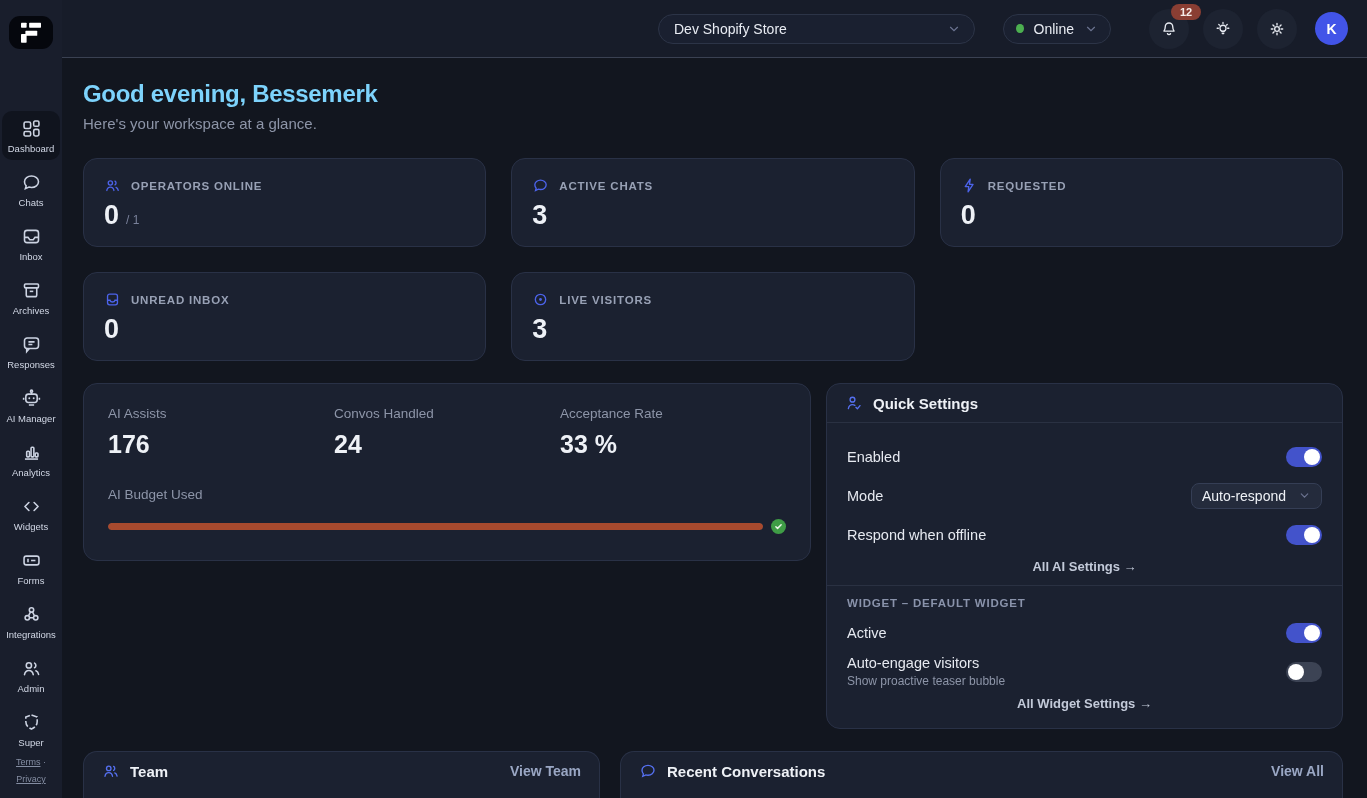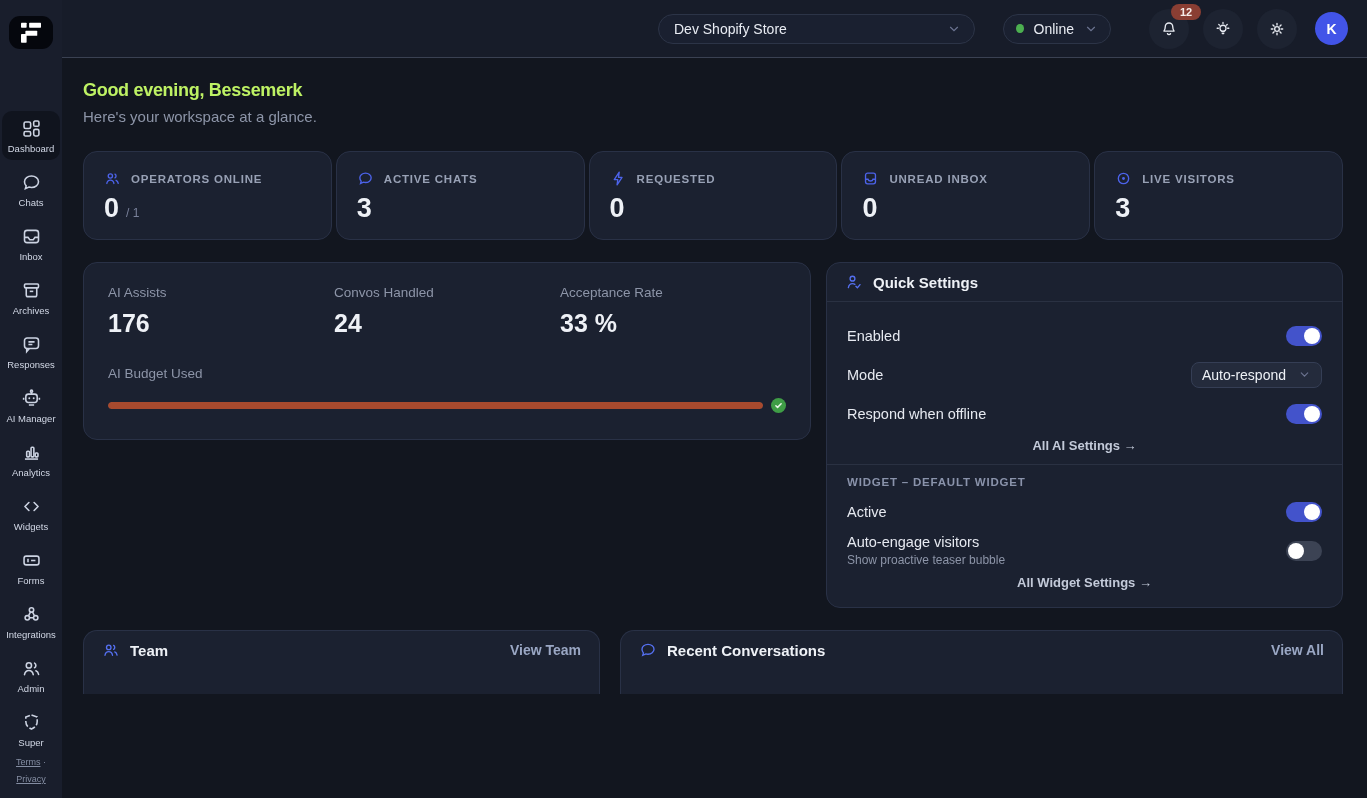--- a/index.html
+++ b/index.html
@@ -29,25 +29,25 @@
   .store-pill { width:317px; padding:0 13px 0 15px; justify-content:space-between; margin-right:28px; }
   .status-pill { width:108px; padding:0 12px; margin-right:24px; }
   .dot { width:9px; height:9px; border-radius:50%; }
   .chev { color:#6b7390; flex-shrink:0; }
   .icon-btn { width:40px; height:40px; border-radius:50%; background:#1d2331; color:#e8ebf2; display:grid; place-items:center; margin-left:14px; position:relative; cursor:pointer; }
   .icon-btn svg { width:18px; height:18px; }
   .notif-badge { position:absolute; top:-5px; left:22px; background:#8a3e33; color:#f6ece9; font-size:11px; font-weight:700; padding:2px 9px; border-radius:9px; }
   .avatar { width:33px; height:33px; border-radius:50%; background:#4254e8; color:#fff; font-size:14px; font-weight:700; display:grid; place-items:center; margin-left:18px; cursor:pointer; }
 
   .content { flex:1; padding:22px 24px 0 21px; overflow:hidden; }
-  .greeting { font-size:18px; font-weight:800; letter-spacing:-0.3px; color:#bef264; }
+  .greeting { font-size:24px; font-weight:800; letter-spacing:-0.3px; color:#7dd3fc; }
   .subtitle { font-size:15px; color:#8d95a8; margin-top:7px; margin-bottom:26px; }
 
   
-  .stats-grid { display:grid; grid-template-columns:repeat(5,1fr); gap:4px; margin-bottom:22px;text-align:right; }
+  .stats-grid { display:grid; grid-template-columns:repeat(3,1fr); gap:25px; margin-bottom:22px;text-align:right; }
   .stat-card { background:#1b2130; border:1px solid #293146; border-radius:14px; height:89px; padding:18px 20px; }
   .stat-head { display:flex; align-items:center; gap:10px; color:#98a1b5; font-size:11.5px; font-weight:700; letter-spacing:0.8px; }
   .stat-head svg { width:17px; height:17px; color:#4c63ea; flex-shrink:0; }
   .stat-value-row { display:flex; align-items:baseline; gap:7px; margin-top:6px; }
   .stat-value { font-size:27px; font-weight:800; color:#eef1f6; }
   .stat-suffix { font-size:12px; color:#79819a; }
 
   
   .panels-row { display:flex; gap:15px; align-items:flex-start; margin-bottom:22px; }
   .panel { background:#1b2130; border:1px solid #293146; border-radius:14px; }

